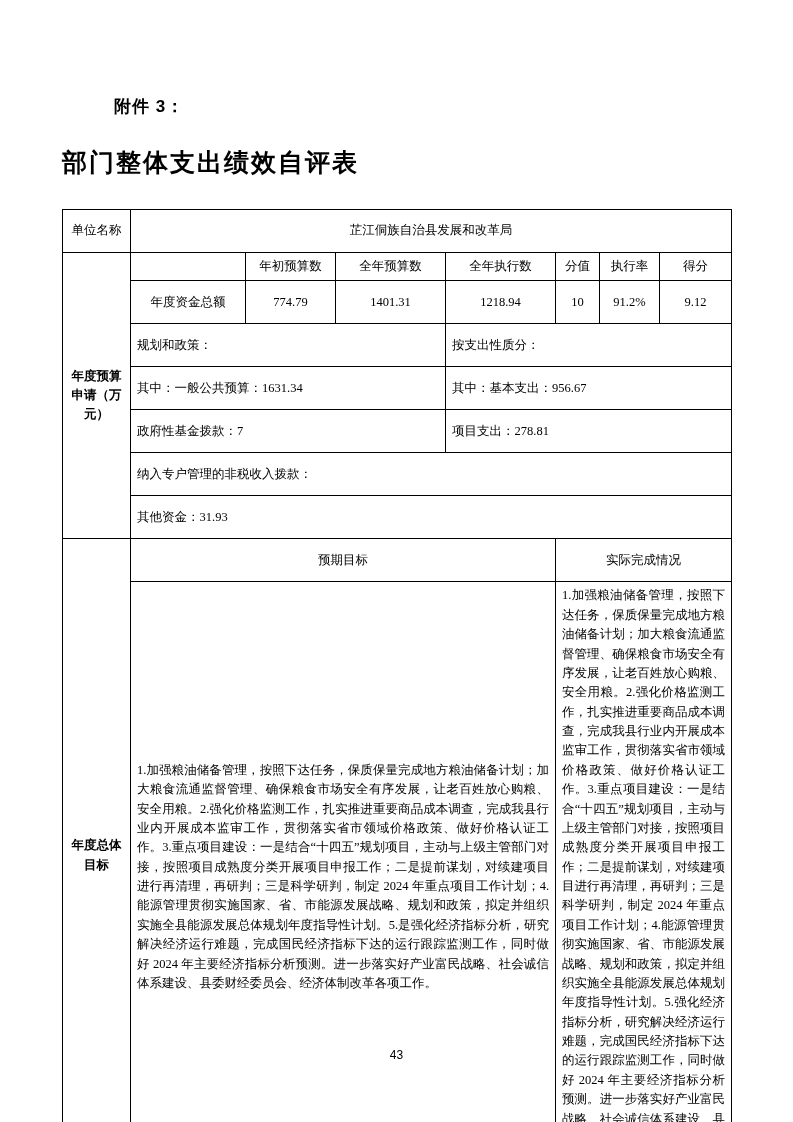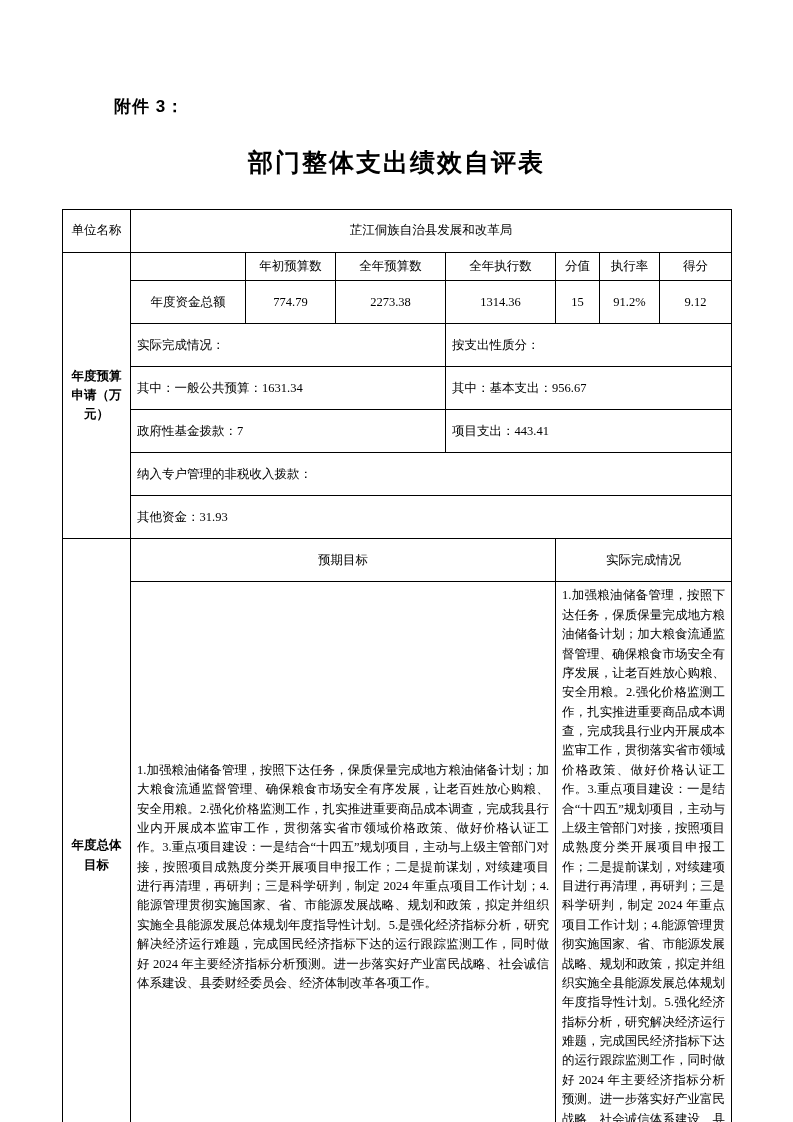--- a/index.html
+++ b/index.html
@@ -24,21 +24,21 @@
   }
   .attachment-label {
     font-family: "Liberation Sans", "DejaVu Sans", sans-serif;
     font-size: 17px;
     font-weight: bold;
     letter-spacing: 1px;
     margin-left: 52px;
     margin-bottom: 28px;
   }
   .doc-title {
-    text-align: center;
+    text-align: left;
     font-family: Liberation Sans, sans-serif;
     font-size: 25px;
     font-weight: bold;
     letter-spacing: 2px;
     margin-bottom: 30px;
   }
   table.main {
     border-collapse: collapse;
     width: 669px;
     margin: 0 auto;
@@ -118,40 +118,40 @@
       <td class="ctr vcenter">全年预算数</td>
       <td class="ctr vcenter">全年执行数</td>
       <td class="ctr vcenter">分值</td>
       <td class="ctr vcenter hdr-two-line">执行率</td>
       <td class="ctr vcenter">得分</td>
     </tr>
 
     <tr>
       <td class="ctr vcenter tallcell">年度资金总额</td>
       <td class="ctr vcenter">774.79</td>
-      <td class="ctr vcenter">2273.38</td>
-      <td class="ctr vcenter">1314.36</td>
-      <td class="ctr vcenter">15</td>
+      <td class="ctr vcenter">1401.31</td>
+      <td class="ctr vcenter">1218.94</td>
+      <td class="ctr vcenter">10</td>
       <td class="ctr vcenter">91.2%</td>
       <td class="ctr vcenter">9.12</td>
     </tr>
 
     <tr>
-      <td class="lft vcenter tallcell" colspan="3">实际完成情况：</td>
+      <td class="lft vcenter tallcell" colspan="3">规划和政策：</td>
       <td class="lft vcenter" colspan="4">按支出性质分：</td>
     </tr>
 
     <tr>
       <td class="lft vcenter tallcell indent-1" colspan="3">其中：一般公共预算：1631.34</td>
       <td class="lft vcenter indent-1" colspan="4">其中：基本支出：956.67</td>
     </tr>
 
     <tr>
       <td class="lft vcenter tallcell indent-2" colspan="3">政府性基金拨款：7</td>
-      <td class="lft vcenter indent-2" colspan="4">项目支出：443.41</td>
+      <td class="lft vcenter indent-2" colspan="4">项目支出：278.81</td>
     </tr>
 
     <tr>
       <td class="lft vcenter tallcell" colspan="7">纳入专户管理的非税收入拨款：</td>
     </tr>
 
     <tr>
       <td class="lft vcenter tallcell indent-2" colspan="7">其他资金：31.93</td>
     </tr>
 
@@ -161,13 +161,14 @@
       <td class="ctr vcenter" colspan="3">实际完成情况</td>
     </tr>
 
     <tr class="goal-row">
       <td class="goal-text" colspan="4" style="height:470px;">1.加强粮油储备管理，按照下达任务，保质保量完成地方粮油储备计划；加大粮食流通监督管理、确保粮食市场安全有序发展，让老百姓放心购粮、安全用粮。2.强化价格监测工作，扎实推进重要商品成本调查，完成我县行业内开展成本监审工作，贯彻落实省市领域价格政策、做好价格认证工作。3.重点项目建设：一是结合“十四五”规划项目，主动与上级主管部门对接，按照项目成熟度分类开展项目申报工作；二是提前谋划，对续建项目进行再清理，再研判；三是科学研判，制定 2024 年重点项目工作计划；4.能源管理贯彻实施国家、省、市能源发展战略、规划和政策，拟定并组织实施全县能源发展总体规划年度指导性计划。5.是强化经济指标分析，研究解决经济运行难题，完成国民经济指标下达的运行跟踪监测工作，同时做好 2024 年主要经济指标分析预测。进一步落实好产业富民战略、社会诚信体系建设、县委财经委员会、经济体制改革各项工作。</td>
       <td class="goal-text" colspan="3">1.加强粮油储备管理，按照下达任务，保质保量完成地方粮油储备计划；加大粮食流通监督管理、确保粮食市场安全有序发展，让老百姓放心购粮、安全用粮。2.强化价格监测工作，扎实推进重要商品成本调查，完成我县行业内开展成本监审工作，贯彻落实省市领域价格政策、做好价格认证工作。3.重点项目建设：一是结合“十四五”规划项目，主动与上级主管部门对接，按照项目成熟度分类开展项目申报工作；二是提前谋划，对续建项目进行再清理，再研判；三是科学研判，制定 2024 年重点项目工作计划；4.能源管理贯彻实施国家、省、市能源发展战略、规划和政策，拟定并组织实施全县能源发展总体规划年度指导性计划。5.强化经济指标分析，研究解决经济运行难题，完成国民经济指标下达的运行跟踪监测工作，同时做好 2024 年主要经济指标分析预测。进一步落实好产业富民战略、社会诚信体系建设、县委财经委员会、经济体制改革各项工作。</td>
     </tr>
   </tbody>
     </table>
 
+  <div class="pagenum">43</div>
 </div>
 
 </body></html>

